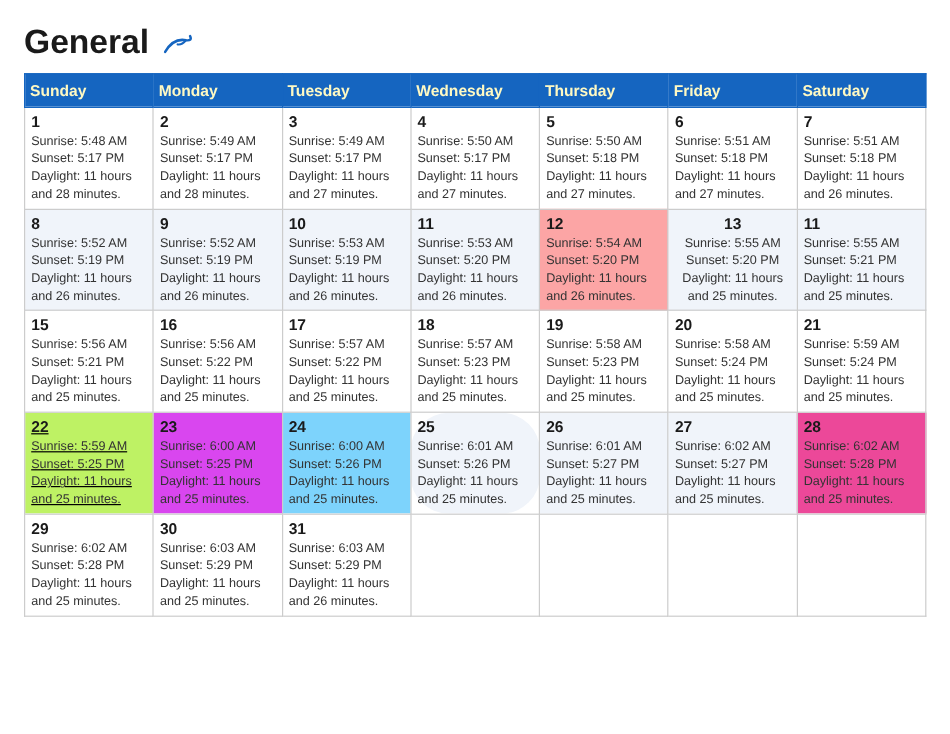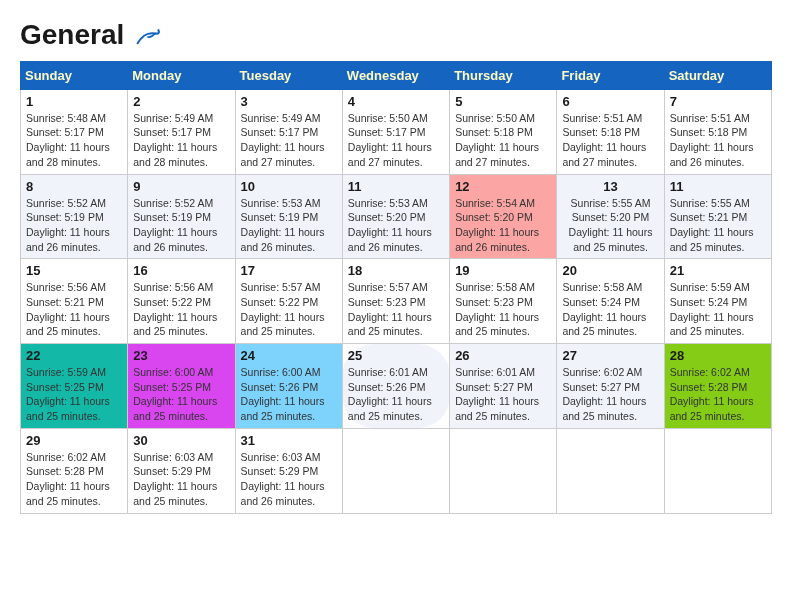--- a/index.html
+++ b/index.html
@@ -282,21 +282,21 @@
         <td>
           <div class="day-num">21</div>
           <div class="day-info">
             Sunrise: 5:59 AM<br>
             Sunset: 5:24 PM<br>
             Daylight: 11 hours and 25 minutes.
           </div>
         </td>
       </tr>
       <tr>
-        <td style="background: #14b8a6;">
+        <td style="background: #bef264; text-decoration: underline;">
           <div class="day-num">22</div>
           <div class="day-info">
             Sunrise: 5:59 AM<br>
             Sunset: 5:25 PM<br>
             Daylight: 11 hours and 25 minutes.
           </div>
         </td>
         <td style="background: #d946ef;">
           <div class="day-num">23</div>
           <div class="day-info">
@@ -330,21 +330,21 @@
           </div>
         </td>
         <td style="background: rgb(240, 244, 250);">
           <div class="day-num">27</div>
           <div class="day-info">
             Sunrise: 6:02 AM<br>
             Sunset: 5:27 PM<br>
             Daylight: 11 hours and 25 minutes.
           </div>
         </td>
-        <td style="background: #84cc16;">
+        <td style="background: #ec4899;">
           <div class="day-num">28</div>
           <div class="day-info">
             Sunrise: 6:02 AM<br>
             Sunset: 5:28 PM<br>
             Daylight: 11 hours and 25 minutes.
           </div>
         </td>
       </tr>
       <tr>
         <td>

